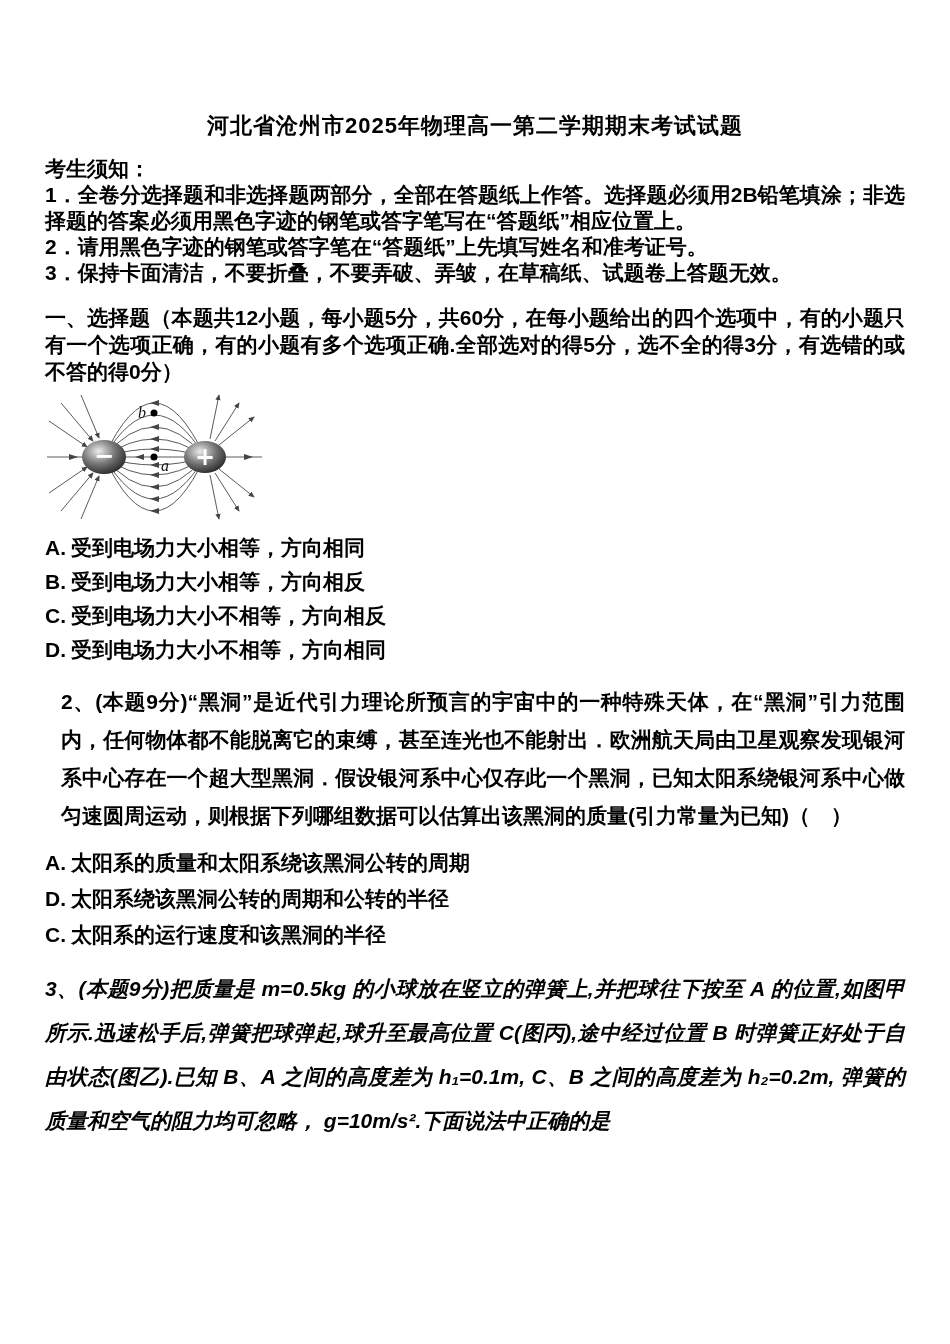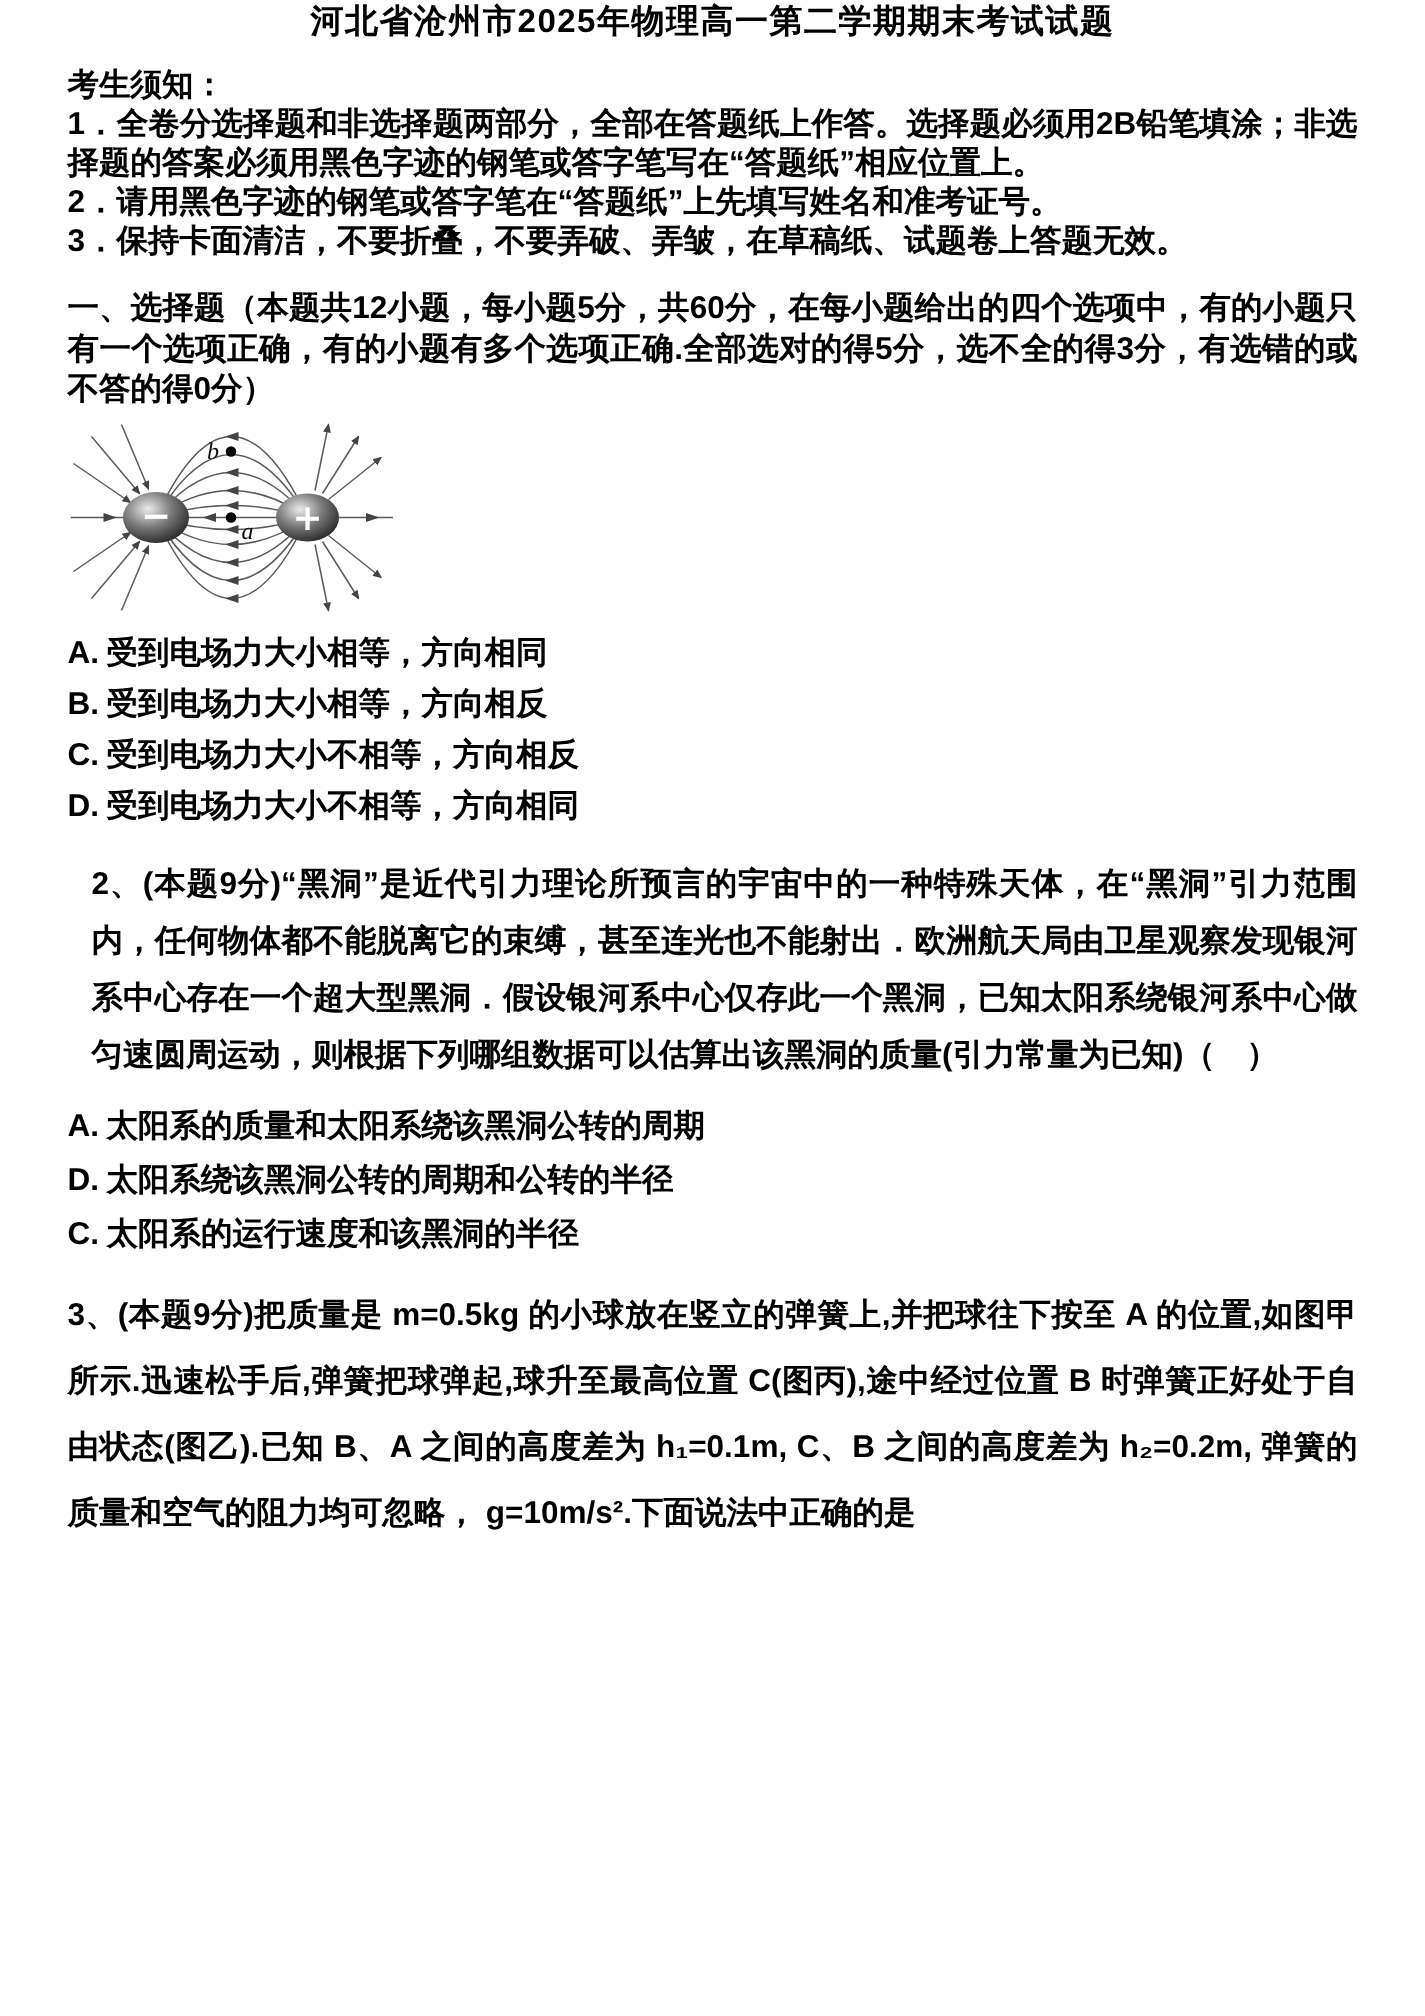--- a/index.html
+++ b/index.html
@@ -8,40 +8,41 @@
     width:950px;
     height:1344px;
     background:#ffffff;
     color:#000000;
     overflow:hidden;
     font-family:"Liberation Sans", sans-serif;
   }
   .content{padding:0 45px;}
   .title{
     margin:0;
+    padding-top:112px;
     font-size:22px;
     line-height:28px;
     font-weight:700;
     text-align:center;
     letter-spacing:1px;
   }
   p{margin:0;}
   .body-text{font-size:21px;font-weight:600;}
   .notice-head{margin-top:16px;line-height:26px;}
   .notice{line-height:26px;text-align:justify;}
   .section-heading{margin-top:18px;line-height:27px;text-align:justify;}
   .stem{text-align:justify;}
   .q1-stem{margin-top:6px;line-height:36px;}
   .figure-wrap{margin:8px 0 0 2px;width:215px;height:128px;}
   .figure-wrap svg{display:block;}
   .options{margin-top:10px;}
   .q1-options p{line-height:34px;}
   .q2-stem{margin-top:16px;line-height:38px;margin-left:16px;}
   .q2-options p{line-height:36px;}
-  .q3-stem{margin-top:14px;line-height:44px;}
+  .q3-stem{margin-top:14px;line-height:44px;font-style:italic;}
   .opt-label{display:inline-block;min-width:26px;}
   .pt-label{
     font-family:"Liberation Serif", serif;
     font-style:italic;
     font-size:16px;
     fill:#111;
   }
   .charge-sign{
     font-family:"DejaVu Sans", sans-serif;
     font-weight:bold;

